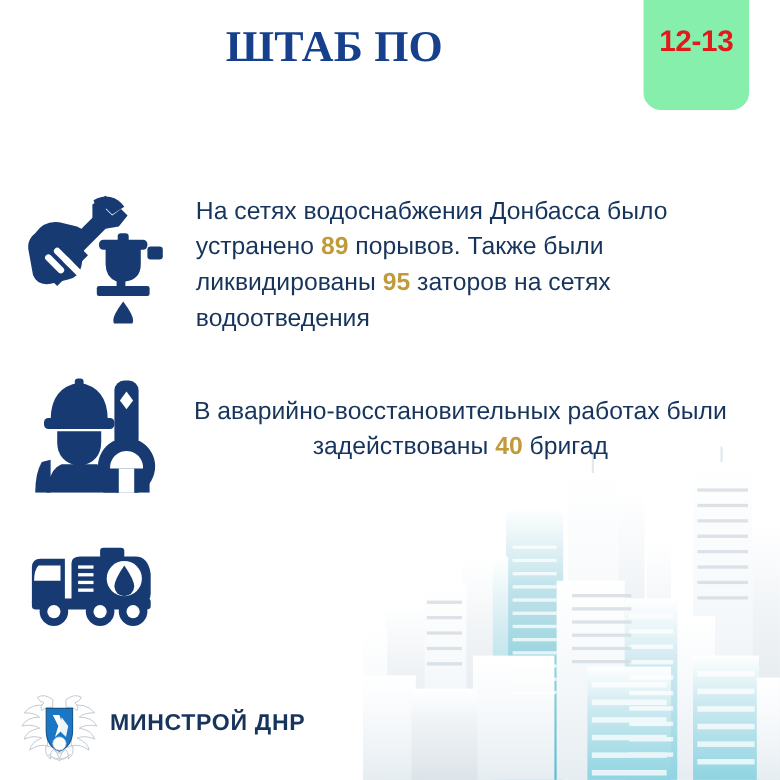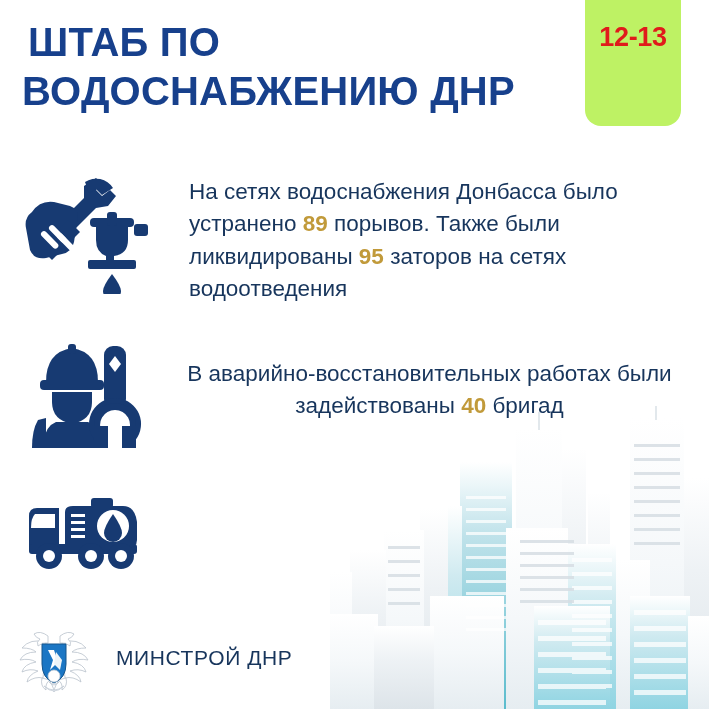--- a/index.html
+++ b/index.html
@@ -29,22 +29,22 @@
     pointer-events: none;
   }
   .skyline svg { display: block; width: 100%; height: 100%; }
 
   
   .date-badge {
     position: absolute;
     left: 585px;
     top: 0px;
     width: 96px;
-    height: 126px;
-    background: #bef264;
+    height: 100px;
+    background: #86efac;
     border-bottom-left-radius: 16px;
     border-bottom-right-radius: 16px;
     z-index: 5;
     display: flex;
     flex-direction: column;
     align-items: center;
     justify-content: flex-start;
     padding-top: 20px;
     box-sizing: border-box;
   }
@@ -58,39 +58,40 @@
     text-align: center;
   }
 
   
   .title-block {
     position: absolute;
     left: 0px;
     top: 18px;
     width: 580px;
     z-index: 4;
+    text-align: center;
+    font-family: Liberation Serif, serif;
   }
   .title-line {
     color: #17408c;
     font-weight: bold;
     font-size: 40px;
     line-height: 1.22;
     letter-spacing: 0.2px;
     white-space: nowrap;
   }
   .title-line.l1 { padding-left: 28px; }
   .title-line.l2 { padding-left: 22px; }
 
   
   .row {
     position: absolute;
     display: flex;
     align-items: flex-start;
     z-index: 3;
-    gap: 11px;
   }
   .row-icon {
     flex: 0 0 auto;
     display: block;
   }
   .row-icon svg { display: block; }
   .row-text {
     color: #17355c;
     font-size: 22.5px;
     line-height: 1.44;
@@ -114,23 +115,23 @@
     position: absolute;
     left: 16px;
     top: 620px;
     display: flex;
     align-items: center;
     z-index: 6;
   }
   .footer-emblem { flex: 0 0 auto; }
   .footer-emblem svg { display: block; }
   .footer-label {
-    margin-left: 24px;
+    margin-left: 8px;
     color: #17355c;
-    font-weight: normal;
+    font-weight: bold;
     font-size: 21px;
     letter-spacing: 0.6px;
   }
 </style>
 </head>
 <body>
 
 <div id="poster">
 
   <div class="skyline">
@@ -258,21 +259,20 @@
       <rect x="325" y="6" width="2" height="14" fill="#e2e8ec"></rect>
     </svg>
   </div>
 
   <div class="date-badge">
     <span>12-13</span>
   </div>
 
   <div class="title-block">
     <div class="title-line l1">ШТАБ ПО</div>
-    <div class="title-line l2">ВОДОСНАБЖЕНИЮ ДНР</div>
   </div>
 
   <div class="row" id="row-1">
     <div class="row-icon">
       <svg width="128" height="122" viewBox="0 0 128 122" xmlns="http://www.w3.org/2000/svg">
         <g fill="#173a72">
 
           <path d="M62 14 L74 6 L80 12 L74 18 L80 24 L88 18 L94 24 L86 34 L74 36 L48 62 L36 52 L62 26 Z"></path>
           <path d="M63 10 a20 20 0 0 1 28 6 l-11 7 -6 -6 -7 4 z"></path>
 

